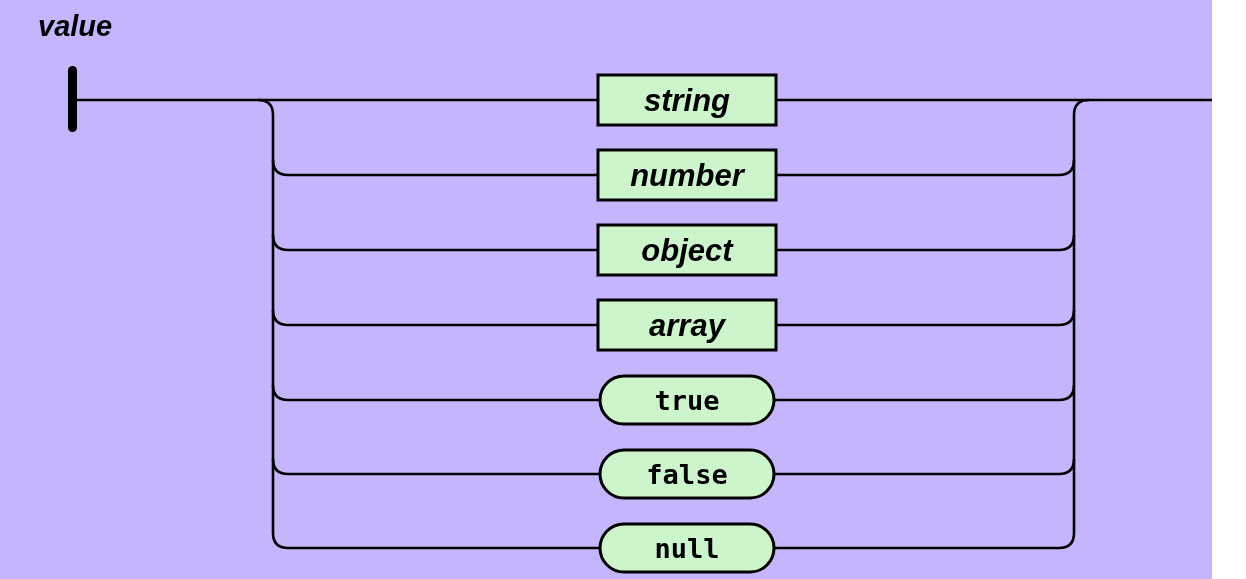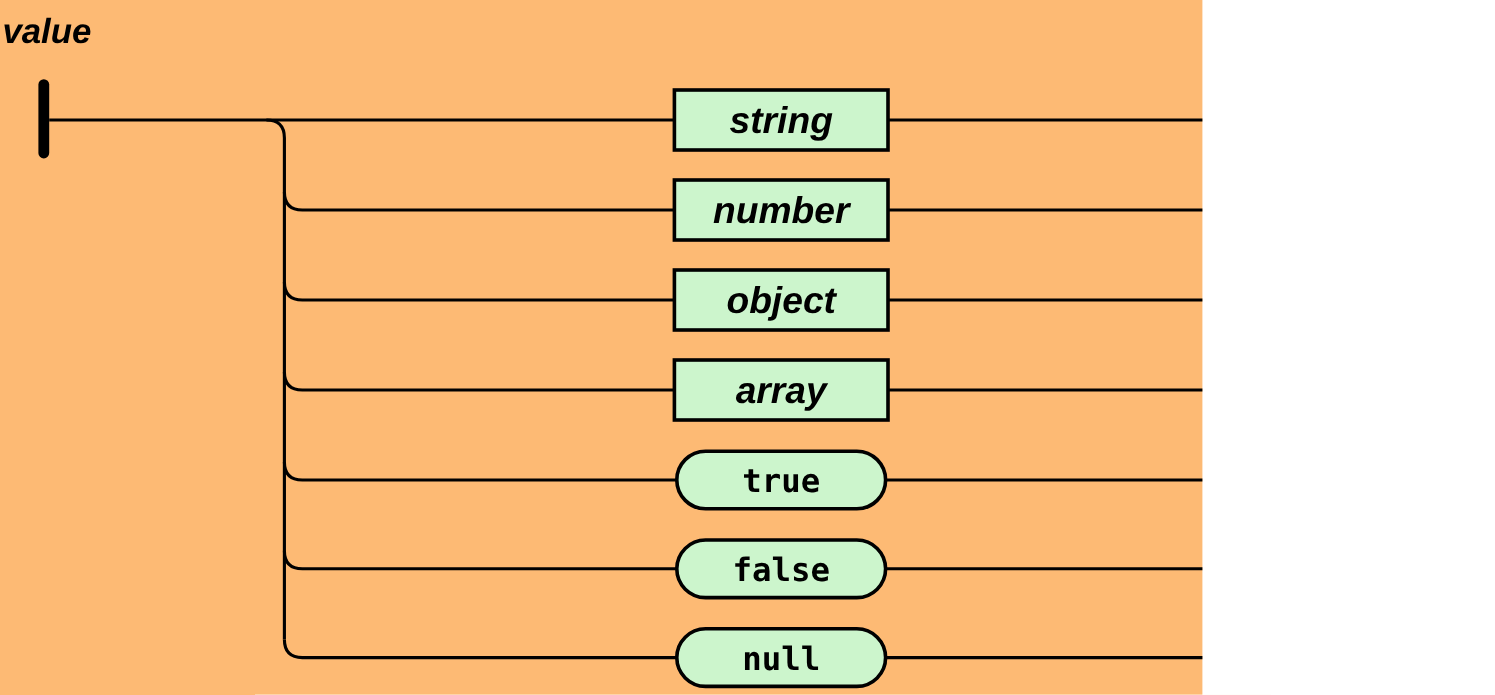--- a/index.html
+++ b/index.html
@@ -2,24 +2,25 @@
 <html><head>
 <meta charset="utf-8">
 <style>
   html, body {
     margin: 0;
     padding: 0;
     background: #ffffff;
   }
   .stage {
     position: relative;
-    width: 1002px;
+    width: 1176px;
     height: 579px;
-    background: #fdba74;
+    background: #c4b5fd;
     overflow: hidden;
+    padding-left: 36px;
   }
   svg { display: block; }
   .wire {
     fill: none;
     stroke: #000000;
     stroke-width: 2.6;
     stroke-linecap: butt;
   }
   .marker {
     fill: #000000;

